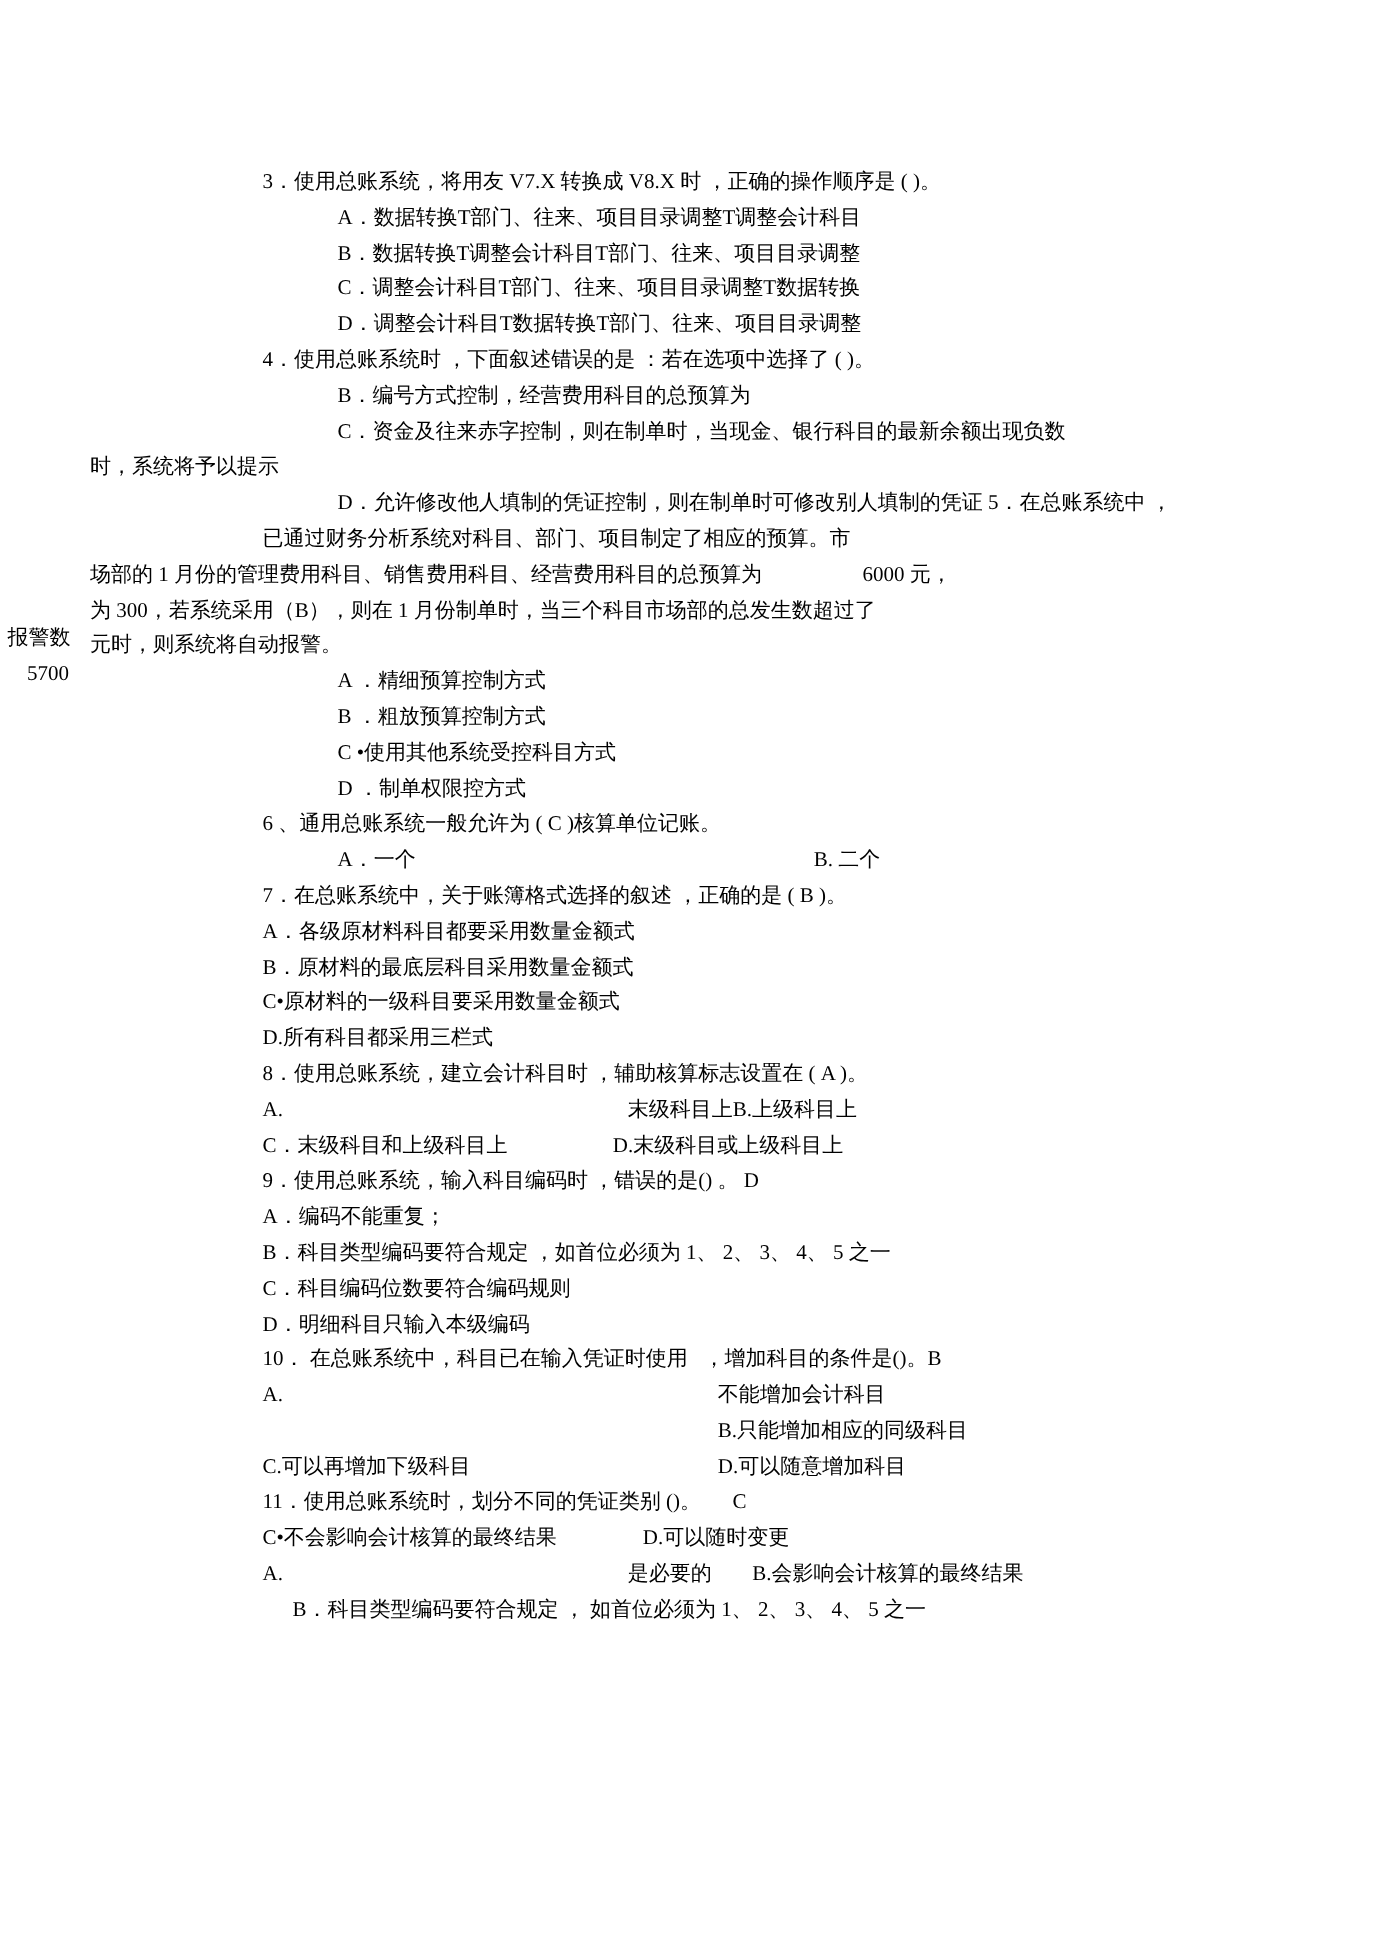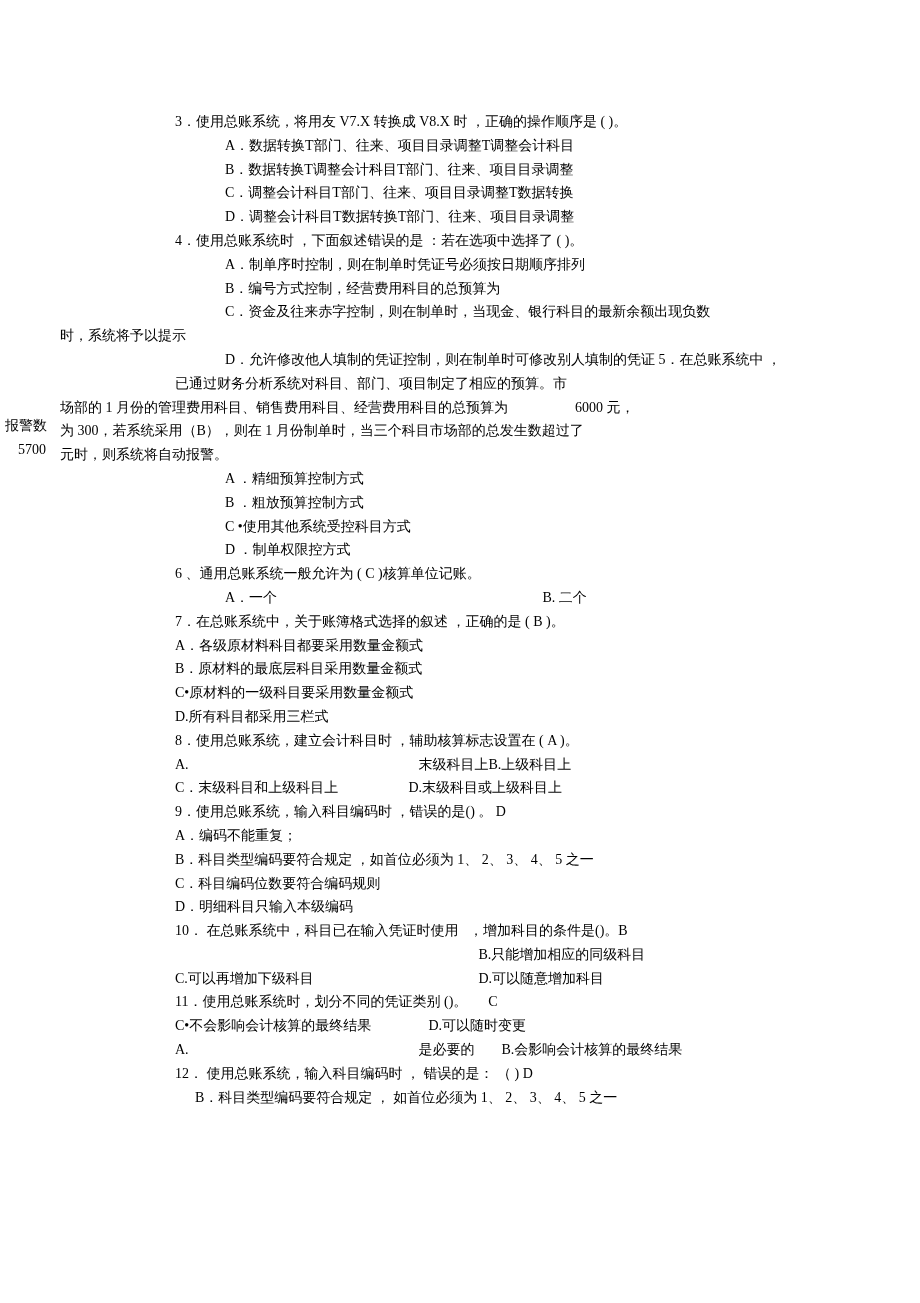--- a/index.html
+++ b/index.html
@@ -60,21 +60,20 @@
 <div class="page">
   <div class="content">
 
     <div class="q-stem">3．使用总账系统，将用友 V7.X 转换成 V8.X 时 ，正确的操作顺序是 ( )。</div>
     <div class="q-opt">A．数据转换T部门、往来、项目目录调整T调整会计科目</div>
     <div class="q-opt">B．数据转换T调整会计科目T部门、往来、项目目录调整</div>
     <div class="q-opt">C．调整会计科目T部门、往来、项目目录调整T数据转换</div>
     <div class="q-opt">D．调整会计科目T数据转换T部门、往来、项目目录调整</div>
 
     <div class="q-stem">4．使用总账系统时 ，下面叙述错误的是 ：若在选项中选择了 ( )。</div>
-    <div class="q-opt">A．制单序时控制，则在制单时凭证号必须按日期顺序排列</div>
     <div class="q-opt">B．编号方式控制，经营费用科目的总预算为</div>
     <div class="q-opt">C．资金及往来赤字控制，则在制单时，当现金、银行科目的最新余额出现负数</div>
     <div style="margin-left:-70px;">时，系统将予以提示</div>
     <div class="q-opt">D．允许修改他人填制的凭证控制，则在制单时可修改别人填制的凭证 5．在总账系统中 ，</div>
 
     <div class="body-para-cont">已通过财务分析系统对科目、部门、项目制定了相应的预算。市</div>
     <div style="margin-left:-70px;">
       <span>场部的 1 月份的管理费用科目、销售费用科目、经营费用科目的总预算为</span>
       <span style="display:inline-block; width:60px;"></span>
       <span>6000 元，</span>
@@ -109,37 +108,40 @@
     </div>
 
     <div class="q-opt-plain">9．使用总账系统，输入科目编码时 ，错误的是() 。 D</div>
     <div class="q-opt-plain">A．编码不能重复；</div>
     <div class="q-opt-plain">B．科目类型编码要符合规定 ，如首位必须为 1、 2、 3、 4、 5 之一</div>
     <div class="q-opt-plain">C．科目编码位数要符合编码规则</div>
     <div class="q-opt-plain">D．明细科目只输入本级编码</div>
 
     <div class="q-opt-plain">10． 在总账系统中，科目已在输入凭证时使用&nbsp;&nbsp;&nbsp;，增加科目的条件是()。B</div>
     <div class="q-opt-plain">
+      <span style="display:inline-block; width:300px;">A.</span>
+      <span>不能增加会计科目</span>
+    </div>
+    <div class="q-opt-plain">
       <span style="display:inline-block; width:300px;"></span>
       <span>B.只能增加相应的同级科目</span>
     </div>
     <div class="q-opt-plain">
       <span style="display:inline-block; width:300px;">C.可以再增加下级科目</span>
       <span>D.可以随意增加科目</span>
     </div>
 
     <div class="q-opt-plain">11．使用总账系统时，划分不同的凭证类别 ()。&nbsp;&nbsp;&nbsp;&nbsp;&nbsp;&nbsp;C</div>
     <div class="q-opt-plain">
       <span style="display:inline-block; width:250px;">C•不会影响会计核算的最终结果</span>
       <span>D.可以随时变更</span>
     </div>
     <div class="q-opt-plain">
       <span style="display:inline-block; width:240px;">A.</span>
       <span>是必要的</span>
       <span style="display:inline-block; width:20px;"></span>
       <span>B.会影响会计核算的最终结果</span>
     </div>
 
-    <div class="q-opt-plain">12． 使用总账系统，输入科目编码时 ， 错误的是： （ ) D</div>
     <div class="q-opt" style="margin-left:65px;">B．科目类型编码要符合规定 ， 如首位必须为 1、 2、 3、 4、 5 之一</div>
 
   </div>
 </div>
 
 </body></html>

